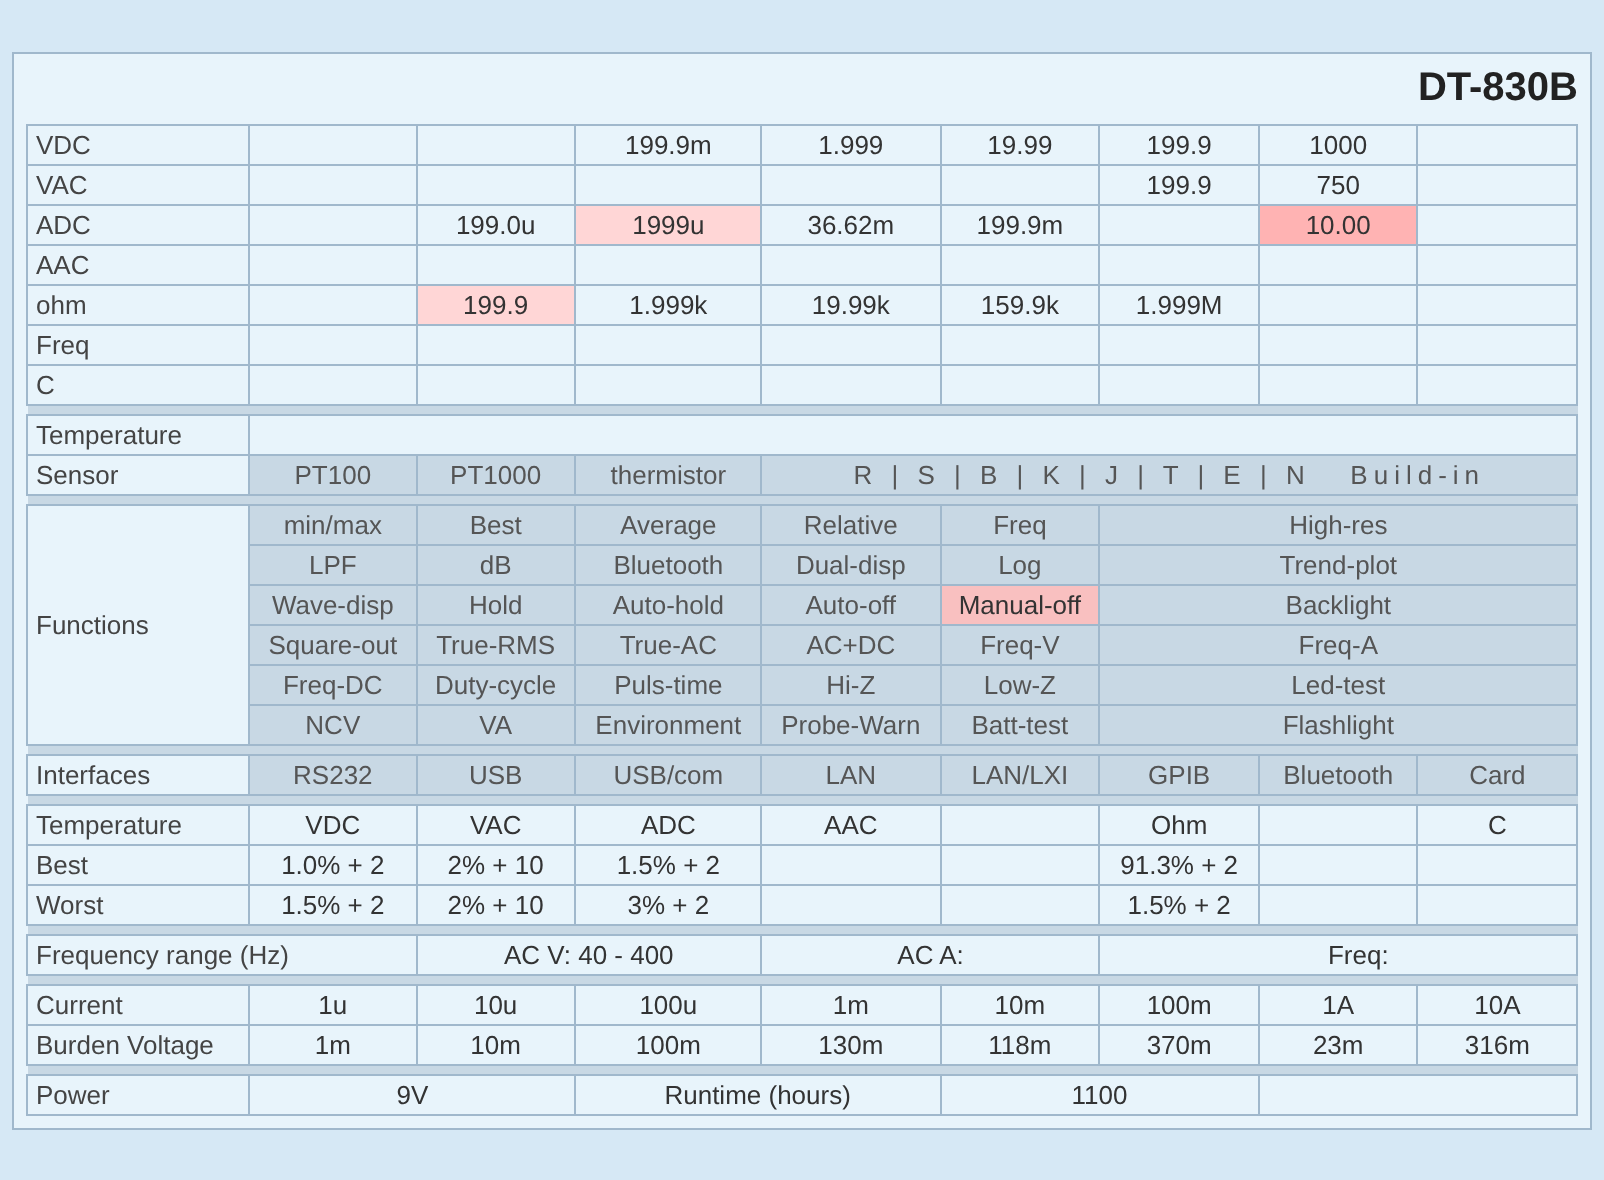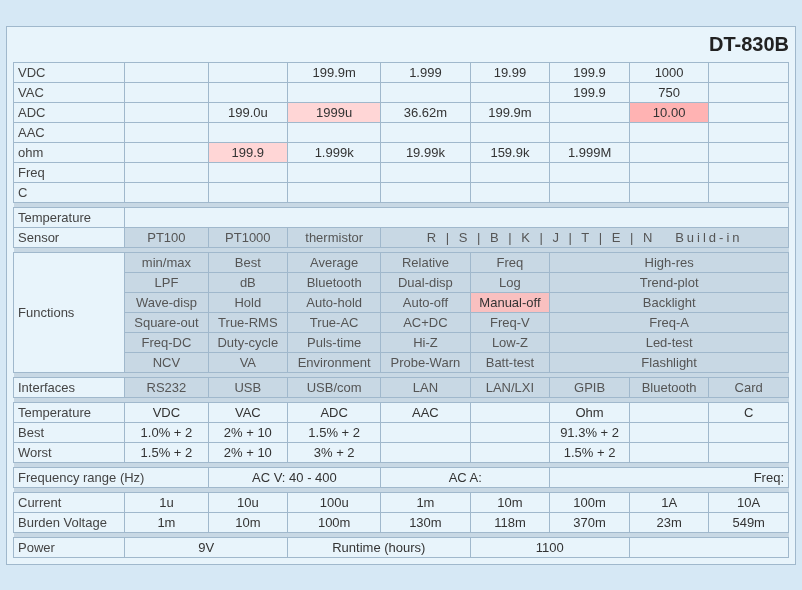--- a/index.html
+++ b/index.html
@@ -296,21 +296,21 @@
       </tr>
 
       <tr>
         <td colspan="9" style="background:#c8d8e4; height:4px; border:none;"></td>
       </tr>
 
       <tr>
         <td class="label-cell" colspan="2">Frequency range (Hz)</td>
         <td colspan="2">AC V: 40 - 400</td>
         <td colspan="2">AC A:</td>
-        <td colspan="3" style="text-align:right; padding-left:24px;">Freq:</td>
+        <td colspan="3" style="text-align:center; padding-left:24px;">Freq:</td>
       </tr>
 
       <tr>
         <td colspan="9" style="background:#c8d8e4; height:4px; border:none;"></td>
       </tr>
 
       <tr>
         <td class="label-cell">Current</td>
         <td>1u</td>
         <td>10u</td>
@@ -324,21 +324,21 @@
 
       <tr>
         <td class="label-cell">Burden Voltage</td>
         <td>1m</td>
         <td>10m</td>
         <td>100m</td>
         <td>130m</td>
         <td>118m</td>
         <td>370m</td>
         <td>23m</td>
-        <td>549m</td>
+        <td>316m</td>
       </tr>
 
       <tr>
         <td colspan="9" style="background:#c8d8e4; height:4px; border:none;"></td>
       </tr>
 
       <tr>
         <td class="label-cell">Power</td>
         <td colspan="2">9V</td>
         <td colspan="2">Runtime (hours)</td>

